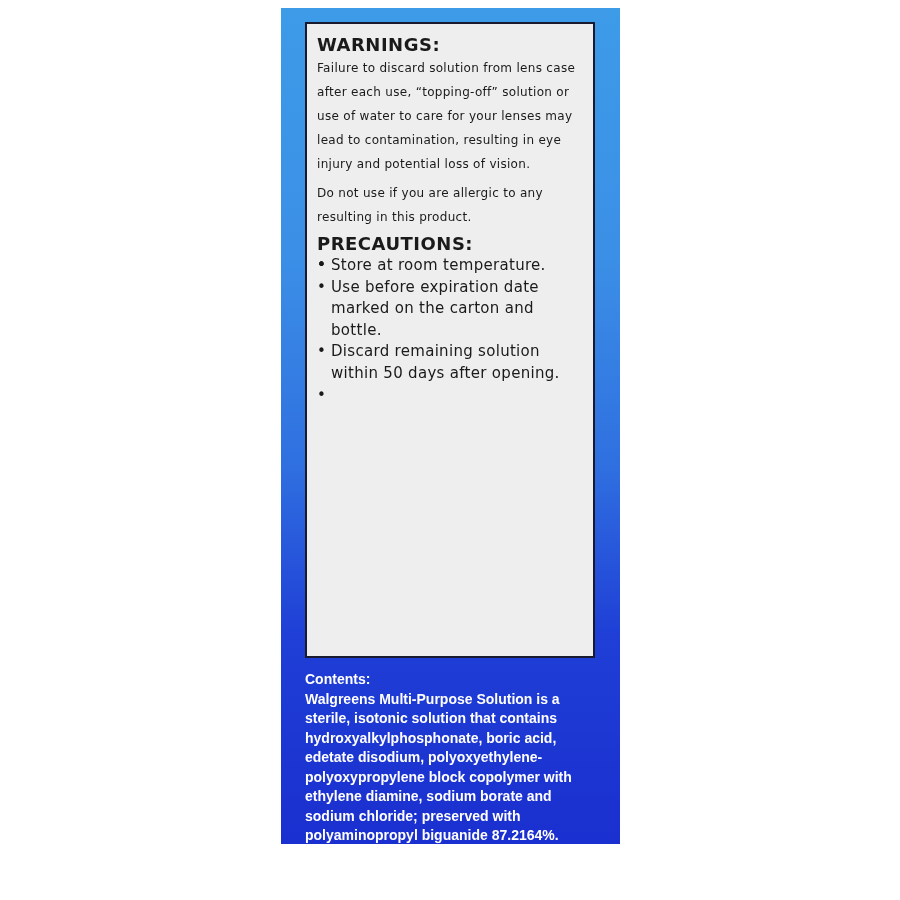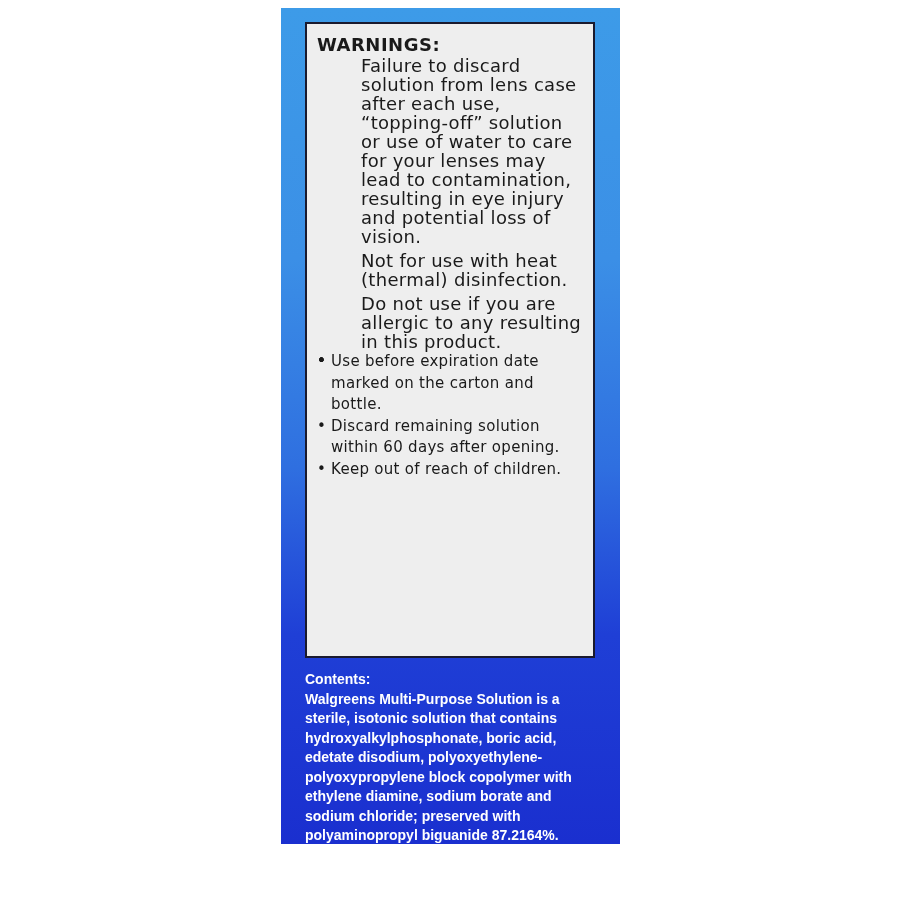--- a/index.html
+++ b/index.html
@@ -7,46 +7,46 @@
     .panel {
       position:absolute; left:281px; top:8px; width:339px; height:836px;
       background: linear-gradient(180deg, #3d9be8 0%, #3b8fe6 30%, #2f6fe0 55%, #1f3fd6 75%, #1a2fcf 100%);
     }
     .warn-box {
       position:absolute; left:24px; top:14px; width:290px; height:636px;
       background:#eeeeee; border:2px solid #1a1a2e; box-sizing:border-box;
       padding:10px 10px 0 10px; color:#1a1a1a;
     }
     .h { font-weight:bold; font-size:18px; letter-spacing:0.5px; line-height:22px; }
-    .p { font-size:18px; line-height:19px; letter-spacing:0.3px;margin-left:44px; }
+    .p { font-size:12px; line-height:24px; letter-spacing:0.3px; }
     .gap { margin-top:5px; }
     ul { list-style:none; margin:0; padding:0; }
     li { position:relative; padding-left:14px; font-size:15px; line-height:21.6px; letter-spacing:0.3px; }
     li .bullet { position:absolute; left:0; top:0; }
     .contents {
       position:absolute; left:24px; top:662px; width:300px; color:#ffffff;
       font-family:"Liberation Sans", sans-serif; font-weight:bold; font-size:14px; line-height:19.5px;
     }
   </style>
 </head>
 <body>
 
 <div class="panel">
   <div class="warn-box">
     <div class="h">WARNINGS:</div>
     <div class="p">Failure to discard solution from lens case after each use, “topping-off” solution or use of water to care for your lenses may lead to contamination, resulting in eye injury and potential loss of vision.</div>
-    <div class="p gap">Not for use with heat (thermal) disinfection.</div>
     <div class="p gap">Do not use if you are allergic to any resulting in this product.</div>
+    <div class="h" style="margin-top:4px">PRECAUTIONS:</div>
     <ul>
       <li><span class="bullet">•</span></li>
       <li><span class="bullet">•</span></li>
+      <li><span class="bullet">•</span><span>Store at room temperature.</span></li>
+      <li><span class="bullet">•</span><span>Use before expiration date marked on the carton and bottle.</span></li>
+      <li><span class="bullet">•</span><span>Discard remaining solution within 50 days after opening.</span></li>
       <li><span class="bullet">•</span></li>
-      <li><span class="bullet">•</span><span>Use before expiration date marked on the carton and bottle.</span></li>
-      <li><span class="bullet">•</span><span>Discard remaining solution within 60 days after opening.</span></li>
-      <li><span class="bullet">•</span><span>Keep out of reach of children.</span></li>
     </ul>
   </div>
 
   <div class="contents">
     <div>Contents:</div>
     <div>Walgreens Multi-Purpose Solution is a sterile, isotonic solution that contains hydroxyalkylphosphonate, boric acid, edetate disodium, polyoxyethylene-polyoxypropylene block copolymer with ethylene diamine, sodium borate and sodium chloride; preserved with polyaminopropyl biguanide 87.2164%.</div>
   </div>
 </div>
 
 </body></html>

